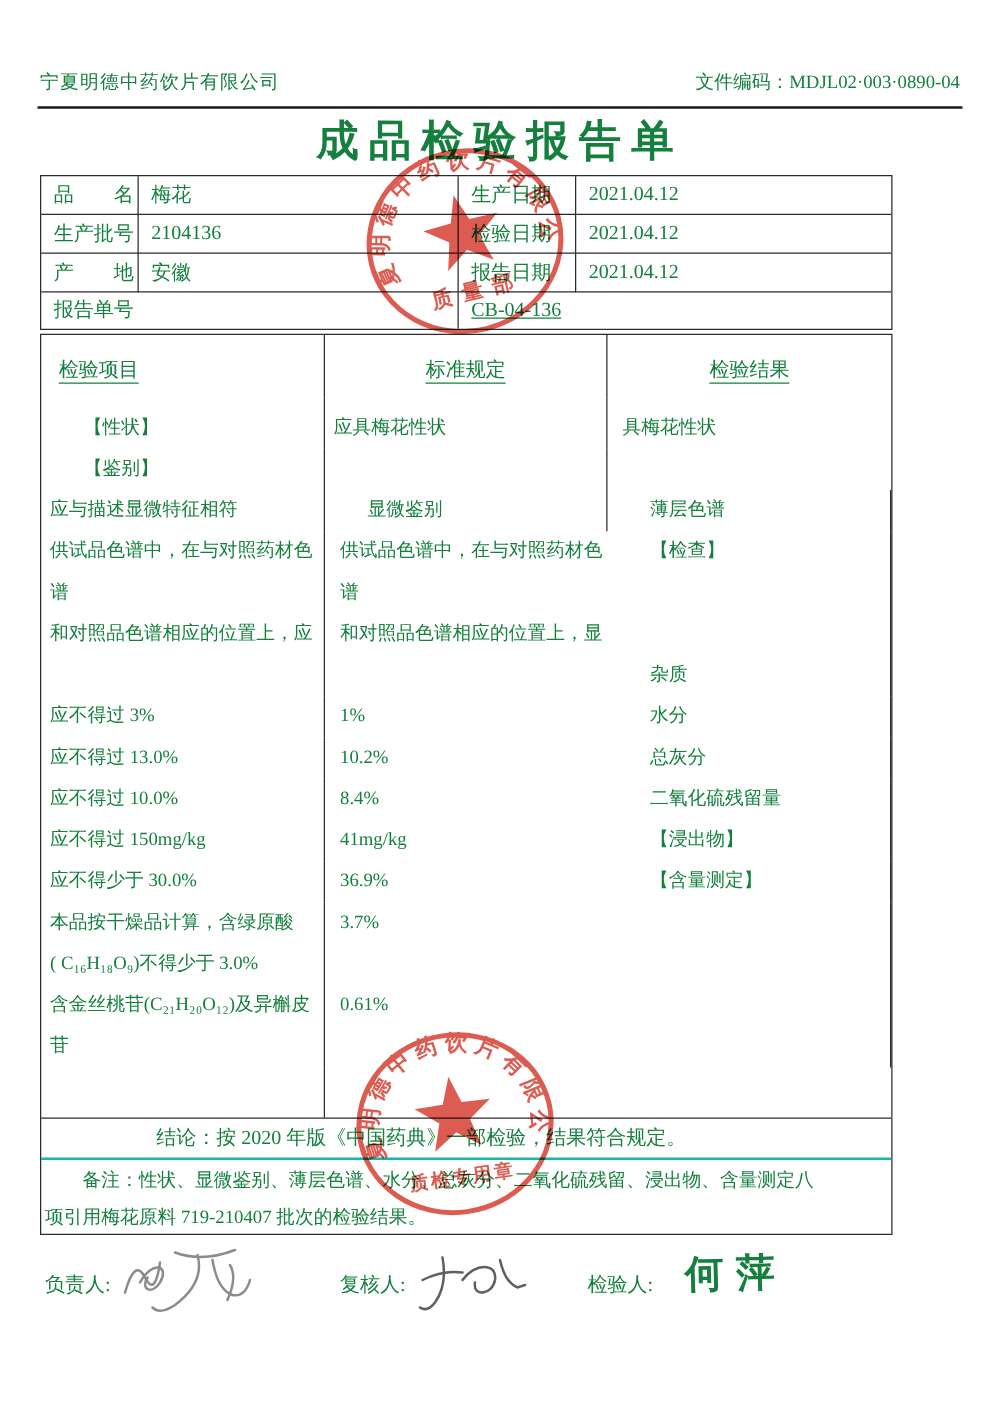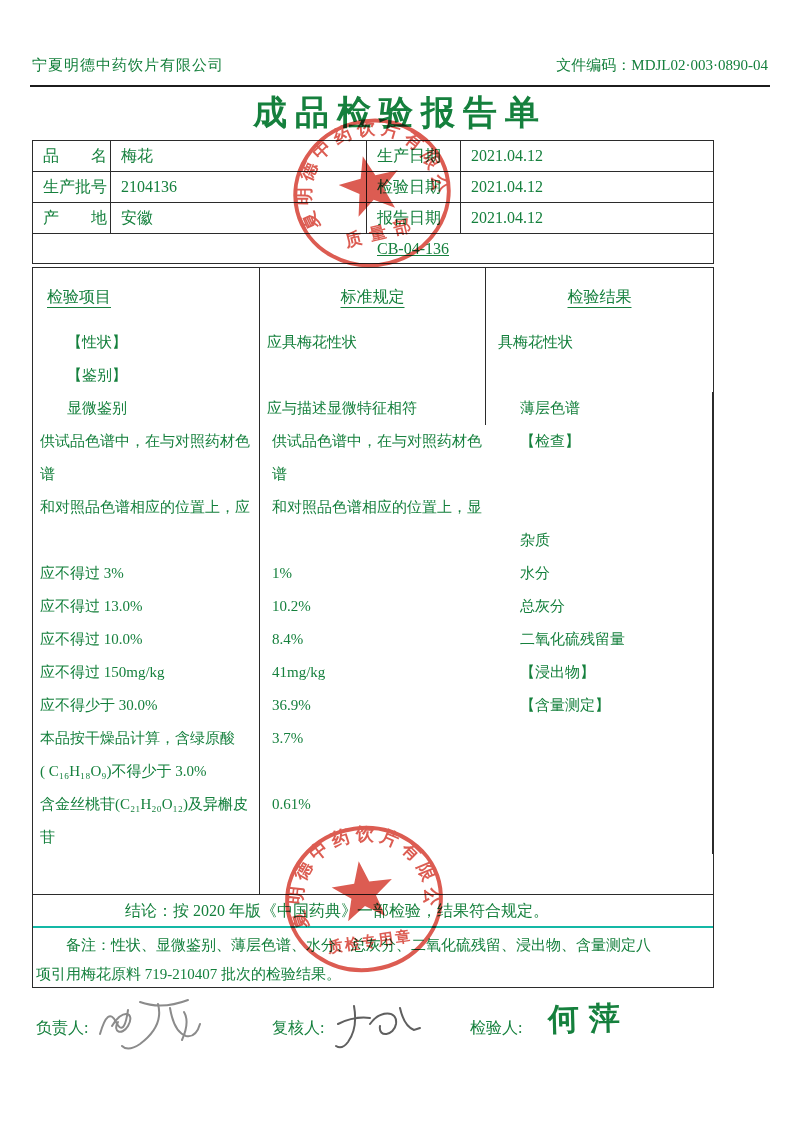--- a/index.html
+++ b/index.html
@@ -79,40 +79,41 @@
     <div>生产批号</div>
     <div>2104136</div>
     <div>检验日期</div>
     <div class="noR">2021.04.12</div>
 
     <div>产　　地</div>
     <div>安徽</div>
     <div>报告日期</div>
     <div class="noR">2021.04.12</div>
 
+    <div class="span2a noB">报告单号</div>
     <div class="span2b noB noR">CB-04-136</div>
   </div>
 
   <div class="insp-table">
     <div class="insp-grid">
 
       <div class="cR hdrcell h1"><span>检验项目</span></div>
       <div class="cR hdrcell h2"><span>标准规定</span></div>
       <div class="hdrcell h3"><span>检验结果</span></div>
 
       <div class="cR c1 padtop">【性状】</div>
       <div class="cR c2 padtop">应具梅花性状</div>
       <div class="c3 padtop">具梅花性状</div>
 
       <div class="cR c1">【鉴别】</div>
       <div class="cR c2"></div>
       <div class="c3"></div>
 
+      <div class="cR c2">应与描述显微特征相符</div>
       <div class="cR c1">显微鉴别</div>
-      <div class="cR c2">应与描述显微特征相符</div>
 
       <div class="cR c1">薄层色谱</div>
       <div class="cR c2">供试品色谱中，在与对照药材色谱
 和对照品色谱相应的位置上，应显
 相同颜色的荧光斑点。</div>
       <div class="c3">供试品色谱中，在与对照药材色谱
 和对照品色谱相应的位置上，显相
 同颜色的荧光斑点。</div>
 
       <div class="cR c1">【检查】</div>

